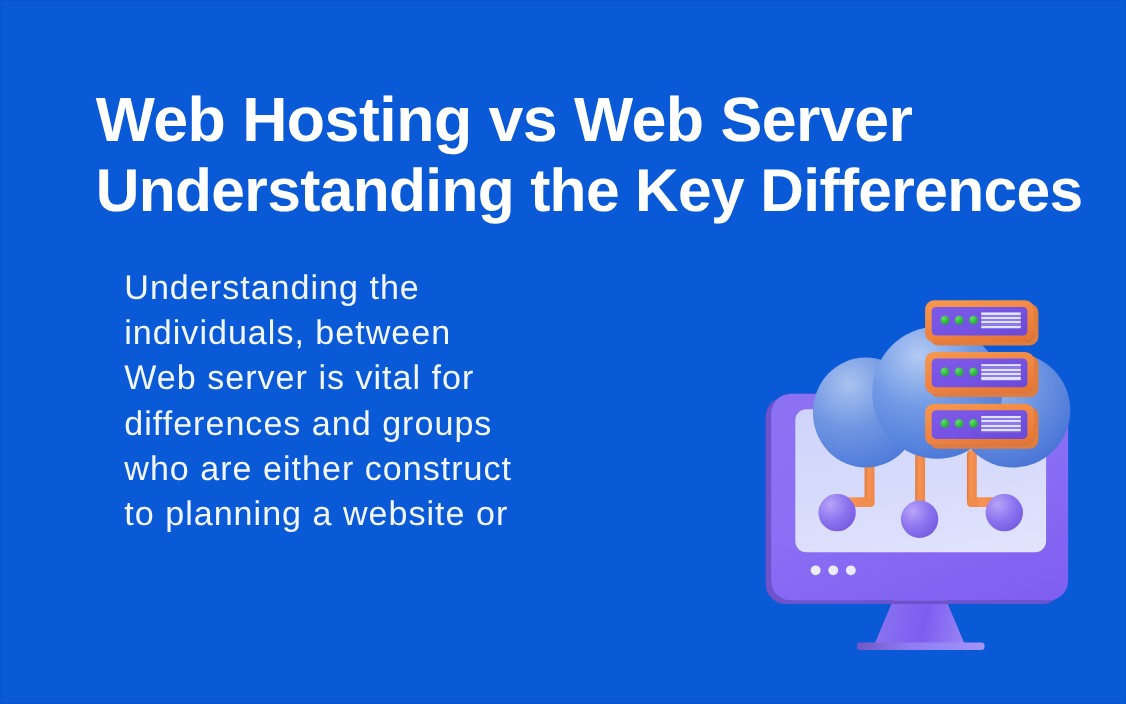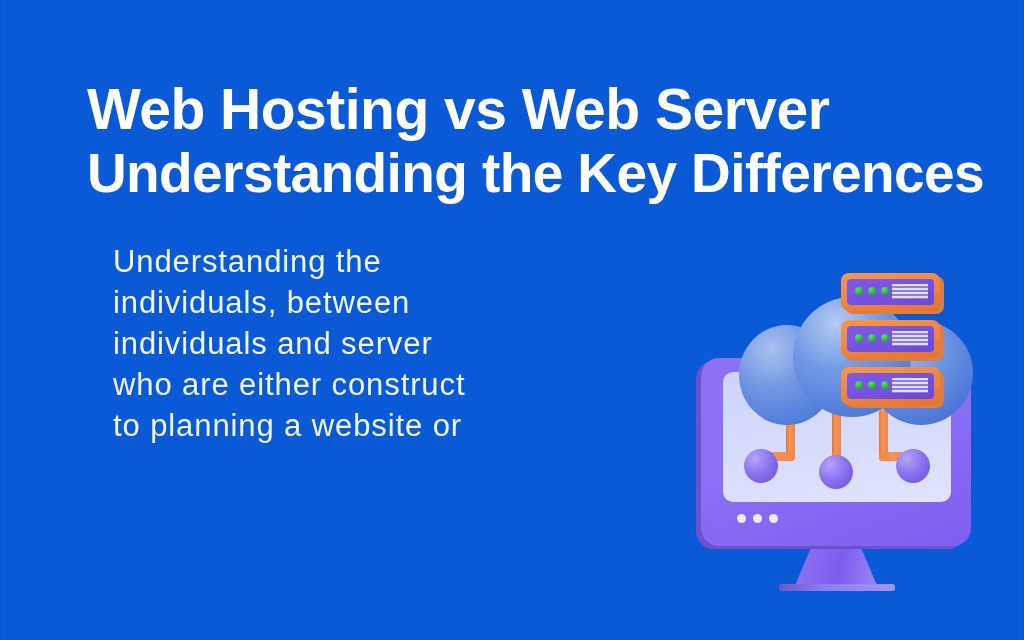--- a/index.html
+++ b/index.html
@@ -220,21 +220,22 @@
 <div id="banner">
 
   <div id="text-block">
     <div class="headline-1">Web Hosting vs Web Server</div>
     <div class="headline-2">Understanding the Key Differences</div>
   </div>
 
   <div id="body-copy">
     <div class="body-line">Understanding the</div>
     <div class="body-line">individuals, between</div>
-    <div class="body-line">individuals and server</div>
+    <div class="body-line">Web server is vital for</div>
+    <div class="body-line">differences and groups</div>
     <div class="body-line">who are either construct</div>
     <div class="body-line">to planning a website or</div>
   </div>
 
   <div id="illustration">
 
     <div id="monitor-neck"></div>
     <div id="monitor-base"></div>
 
     <div id="monitor-body">

